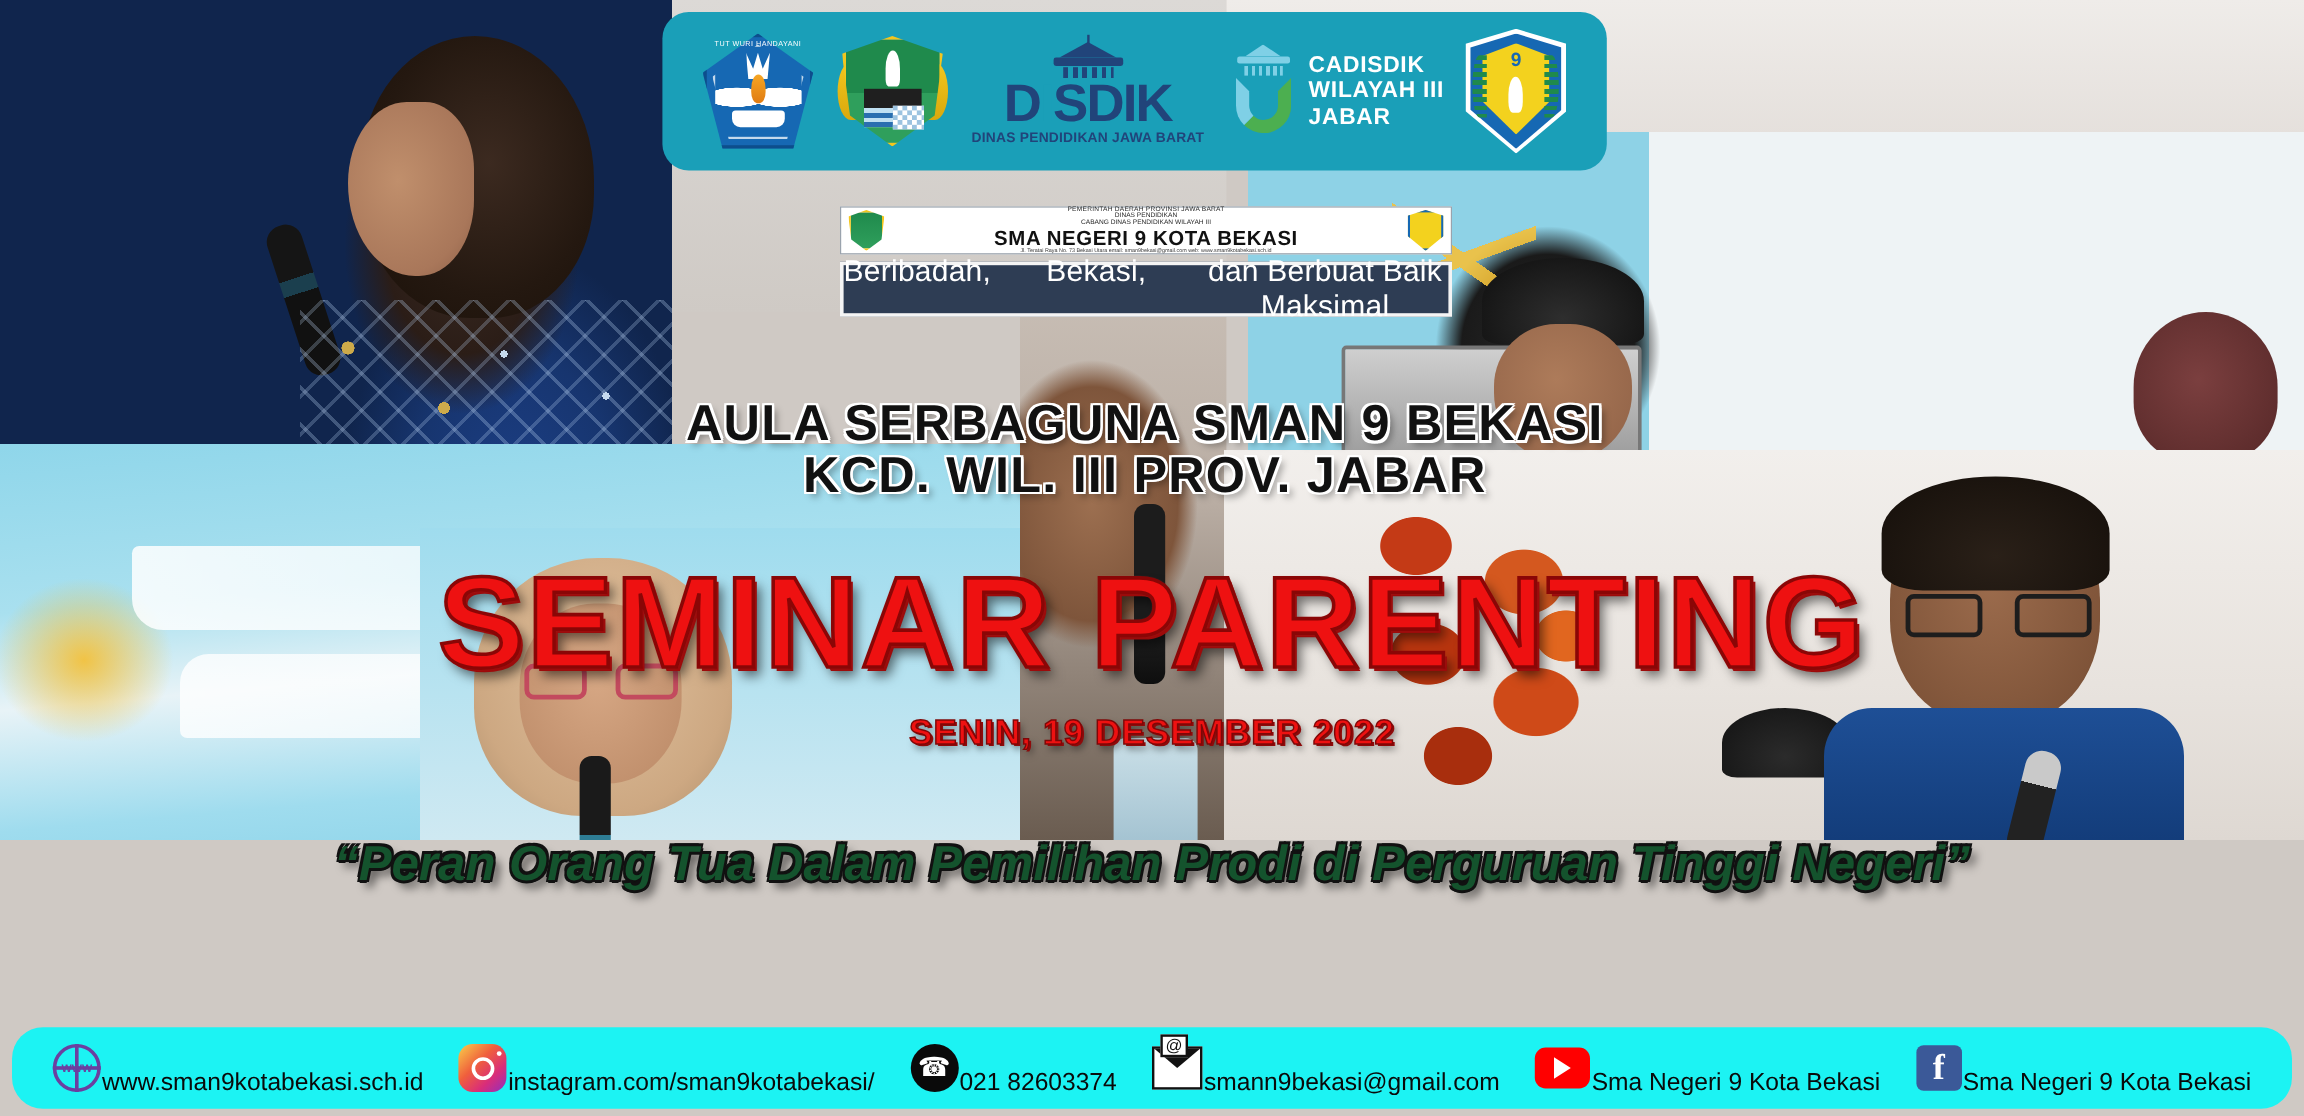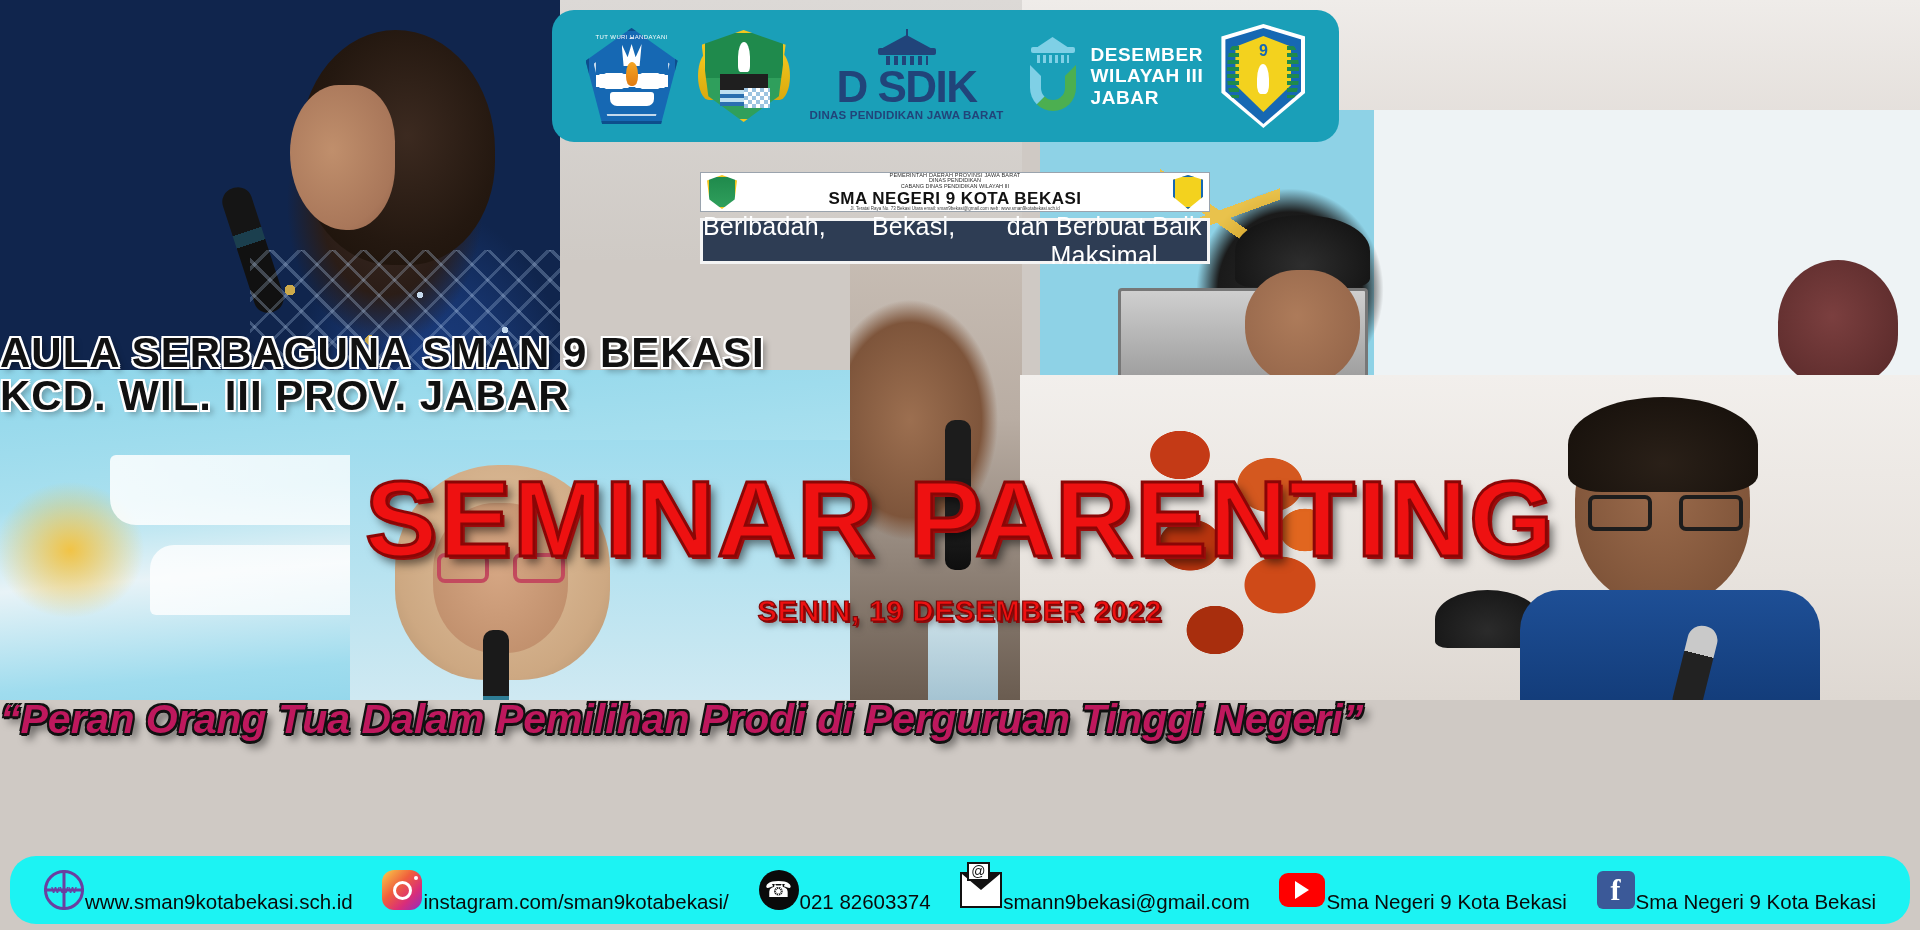--- a/index.html
+++ b/index.html
@@ -240,21 +240,21 @@
   #school-header .hd-main { font-size:17px; font-weight:900; color:#111; letter-spacing:.5px; margin-top:1px; }
   #school-header .hd-l4 { font-size:4.5px; color:#3a3a3a; }
 
   #motto { position:absolute; left:700px; top:218px; width:510px; height:46px;
      background:#2e3d54; border:3px solid #f4f4f4; display:flex; align-items:center; }
   #motto .mt { width:100%; text-align:center; color:#fff; font-size:25px; font-weight:400;
      letter-spacing:.2px; font-family:"Liberation Sans", sans-serif;
      display:flex; justify-content:center; gap:46px; }
 
   
-  #venue { position:absolute; left:0; right:12px; top:332px; text-align:left; }
+  #venue { position:absolute; left:0; right:12px; top:332px; text-align:center; }
   #venue div {
     font-size:42px; font-weight:800; color:#111; letter-spacing:1px; line-height:1.02;
     text-shadow: -2px -2px 0 #fff, 2px -2px 0 #fff, -2px 2px 0 #fff, 2px 2px 0 #fff,
                  0 -2px 0 #fff, 0 2px 0 #fff, -2px 0 0 #fff, 2px 0 0 #fff, 4px 4px 6px rgba(0,0,0,.35);
   }
 
   
   #main-title { position:absolute; left:0; right:0; top:465px; text-align:center;
      font-size:108px; font-weight:900; color:#ee1111; letter-spacing:2px; line-height:1;
      -webkit-text-stroke:3px #8a0606;
@@ -262,22 +262,22 @@
   }
 
   
   #event-date { position:absolute; left:0; right:0; top:595px; text-align:center;
      font-size:29px; font-weight:900; color:#ee1111; letter-spacing:1px;
      -webkit-text-stroke:1.2px #7e0707;
      text-shadow: 2px 2px 0 #8f0a0a, 3px 4px 6px rgba(0,0,0,.5);
   }
 
   
-  #subtitle { position:absolute; left:0; right:0; top:696px; text-align:left;
-     font-size:41px; font-weight:800; color:#be185d; letter-spacing:0px; font-style:italic;
+  #subtitle { position:absolute; left:0; right:0; top:696px; text-align:center;
+     font-size:41px; font-weight:800; color:#14532d; letter-spacing:0px; font-style:italic;
      text-shadow: -2px -2px 0 #111, 2px -2px 0 #111, -2px 2px 0 #111, 2px 2px 0 #111,
                   0 3px 0 #111, 5px 6px 8px rgba(0,0,0,.65);
   }
 
   
   #footer { position:absolute; left:10px; bottom:6px; width:1900px; height:68px;
      background:#1cf3f3; border-radius:26px;
      display:flex; align-items:center; padding:0 34px; gap:0; }
   .contact { display:flex; align-items:center; gap:1px; }
   .contact .lbl { font-size:20.5px; color:#0a0a0a; white-space:nowrap;margin-top:24px; }
@@ -404,21 +404,21 @@
     </div>
 
     <div class="logo logo-cadisdik">
       <div class="uicon">
         <div class="top"></div>
           <div class="bar"></div>
           <div class="cols2"></div>
           <div class="u"></div>
       </div>
       <div class="ctext">
-        <div>DESEMBER</div>
+        <div>CADISDIK</div>
         <div>WILAYAH III</div>
         <div>JABAR</div>
       </div>
     </div>
 
     <div class="logo logo-sman9">
       <div class="sh"></div>
         <div class="sh2"></div>
         <div class="sh3"></div>
       <div class="padi"></div>

